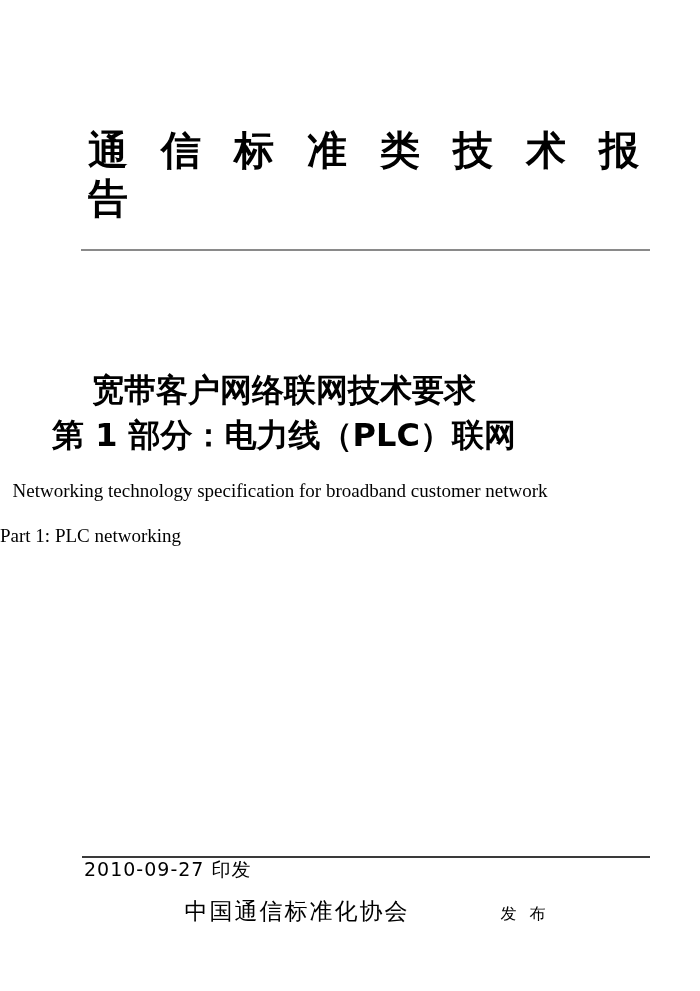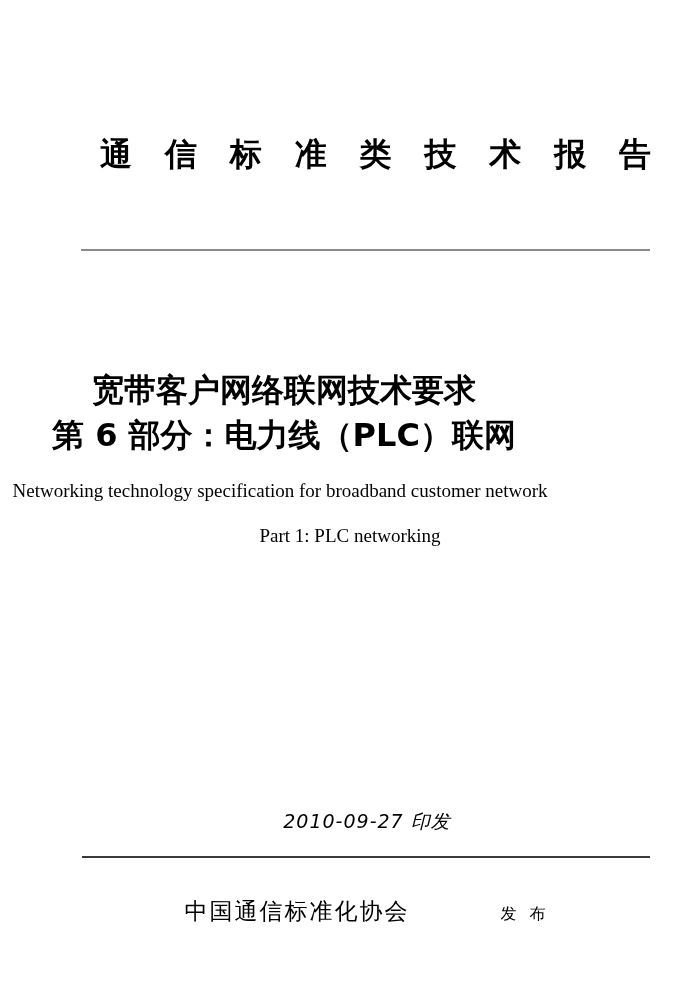--- a/index.html
+++ b/index.html
@@ -10,27 +10,28 @@
     margin: 0 auto;
     background: #ffffff;
     color: #000000;
     font-family: "DejaVu Sans", sans-serif;
     overflow: hidden;
   }
   
   .category-title {
     position: absolute;
     top: 130px;
-    left: 100px;
+    left: 88px;
     width: 551px;
-    font-size: 32px;
+    font-size: 40px;
     font-weight: bold;
     line-height: 48px;
     text-align: justify;
     text-align-last: justify;
+    font-family: Liberation Mono, monospace;
   }
   .doc-number {
     position: absolute;
     top: 190px;
     left: 84px;
     width: 551px;
     text-align: right;
     font-size: 20px;
     letter-spacing: 0.5px;
   }
@@ -66,35 +67,33 @@
     text-align: center;
     font-family: "Liberation Serif", serif;
     font-size: 19px;
     line-height: 24px;
   }
   .en-part {
     position: absolute;
     top: 524px;
     left: 0;
     width: 700px;
-    text-align: center;
+    text-align: left;
     font-family: "Liberation Serif", serif;
     font-size: 19px;
     line-height: 24px;
   }
   .issue-date {
     position: absolute;
-    top: 810px;
+    top: 858px;
     left: 84px;
     width: 566px;
-    text-align: center;
     font-size: 19px;
     letter-spacing: 1px;
     line-height: 22px;
-    font-style: italic;
   }
   .publisher-row {
     position: absolute;
     top: 896px;
     left: 84px;
     width: 566px;
     display: flex;
     justify-content: center;
     align-items: baseline;
     gap: 91px;
@@ -115,21 +114,21 @@
 
 <div class="page">
 
   <div class="category-title">通 信 标 准 类 技 术 报 告</div>
 
 
   <div class="rule top" style="background: rgb(138, 138, 138);"></div>
 
   <div class="main-title">
     <div>宽带客户网络联网技术要求</div>
-    <div>第 6 部分：电力线（PLC）联网</div>
+    <div>第 1 部分：电力线（PLC）联网</div>
   </div>
 
   <div class="en-title">Networking technology specification for broadband customer network</div>
 
   <div class="en-part">Part 1: PLC networking</div>
 
   <div class="issue-date">2010-09-27 印发</div>
 
   <div class="rule bottom" style="background: rgb(58, 58, 58);"></div>
 

